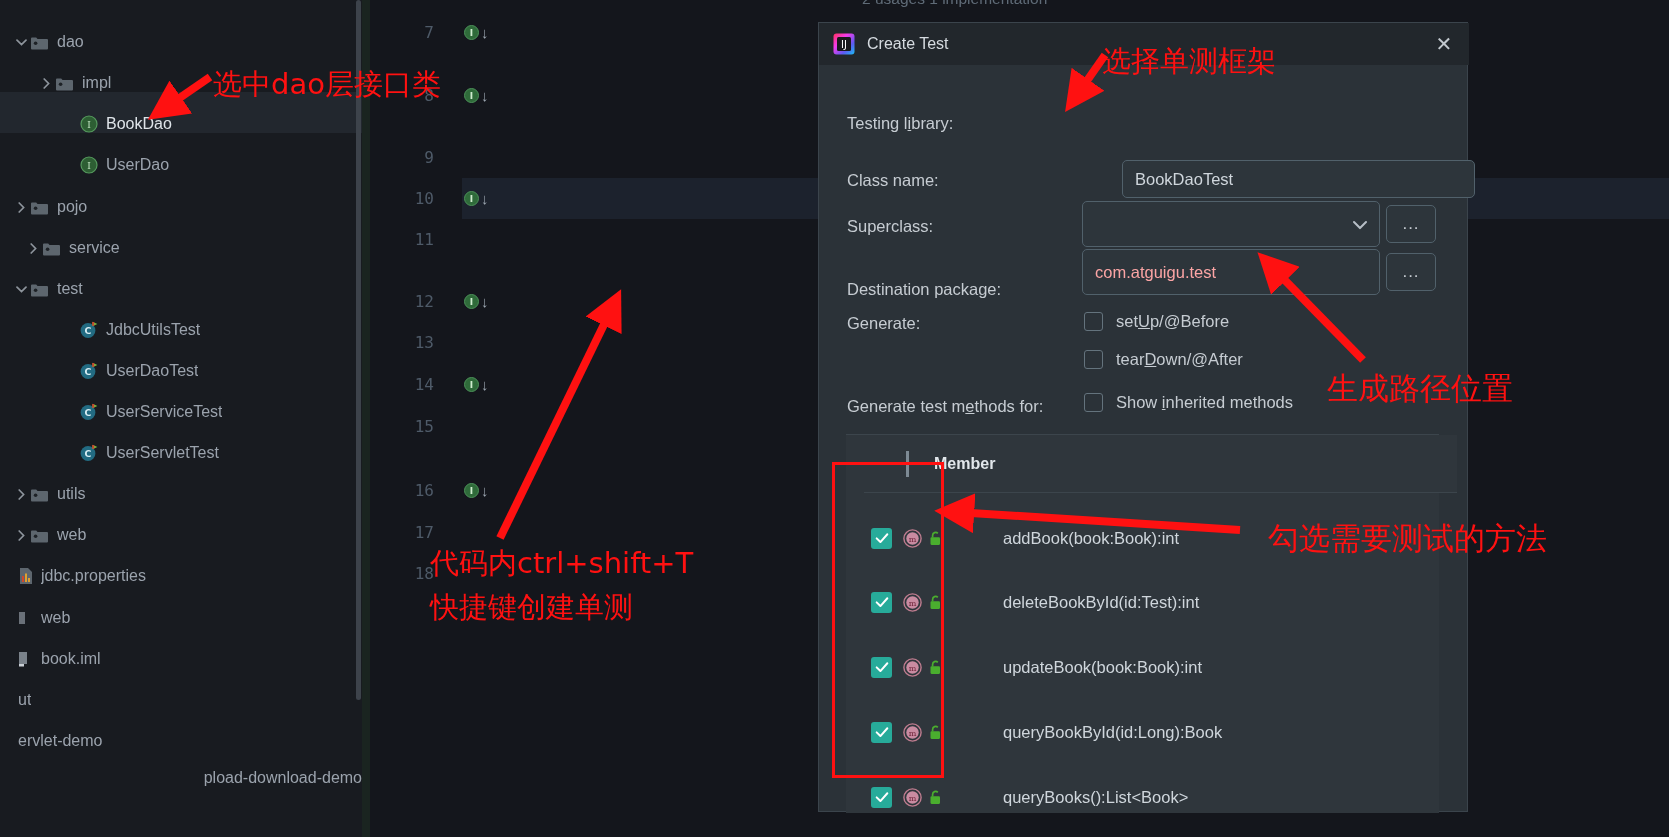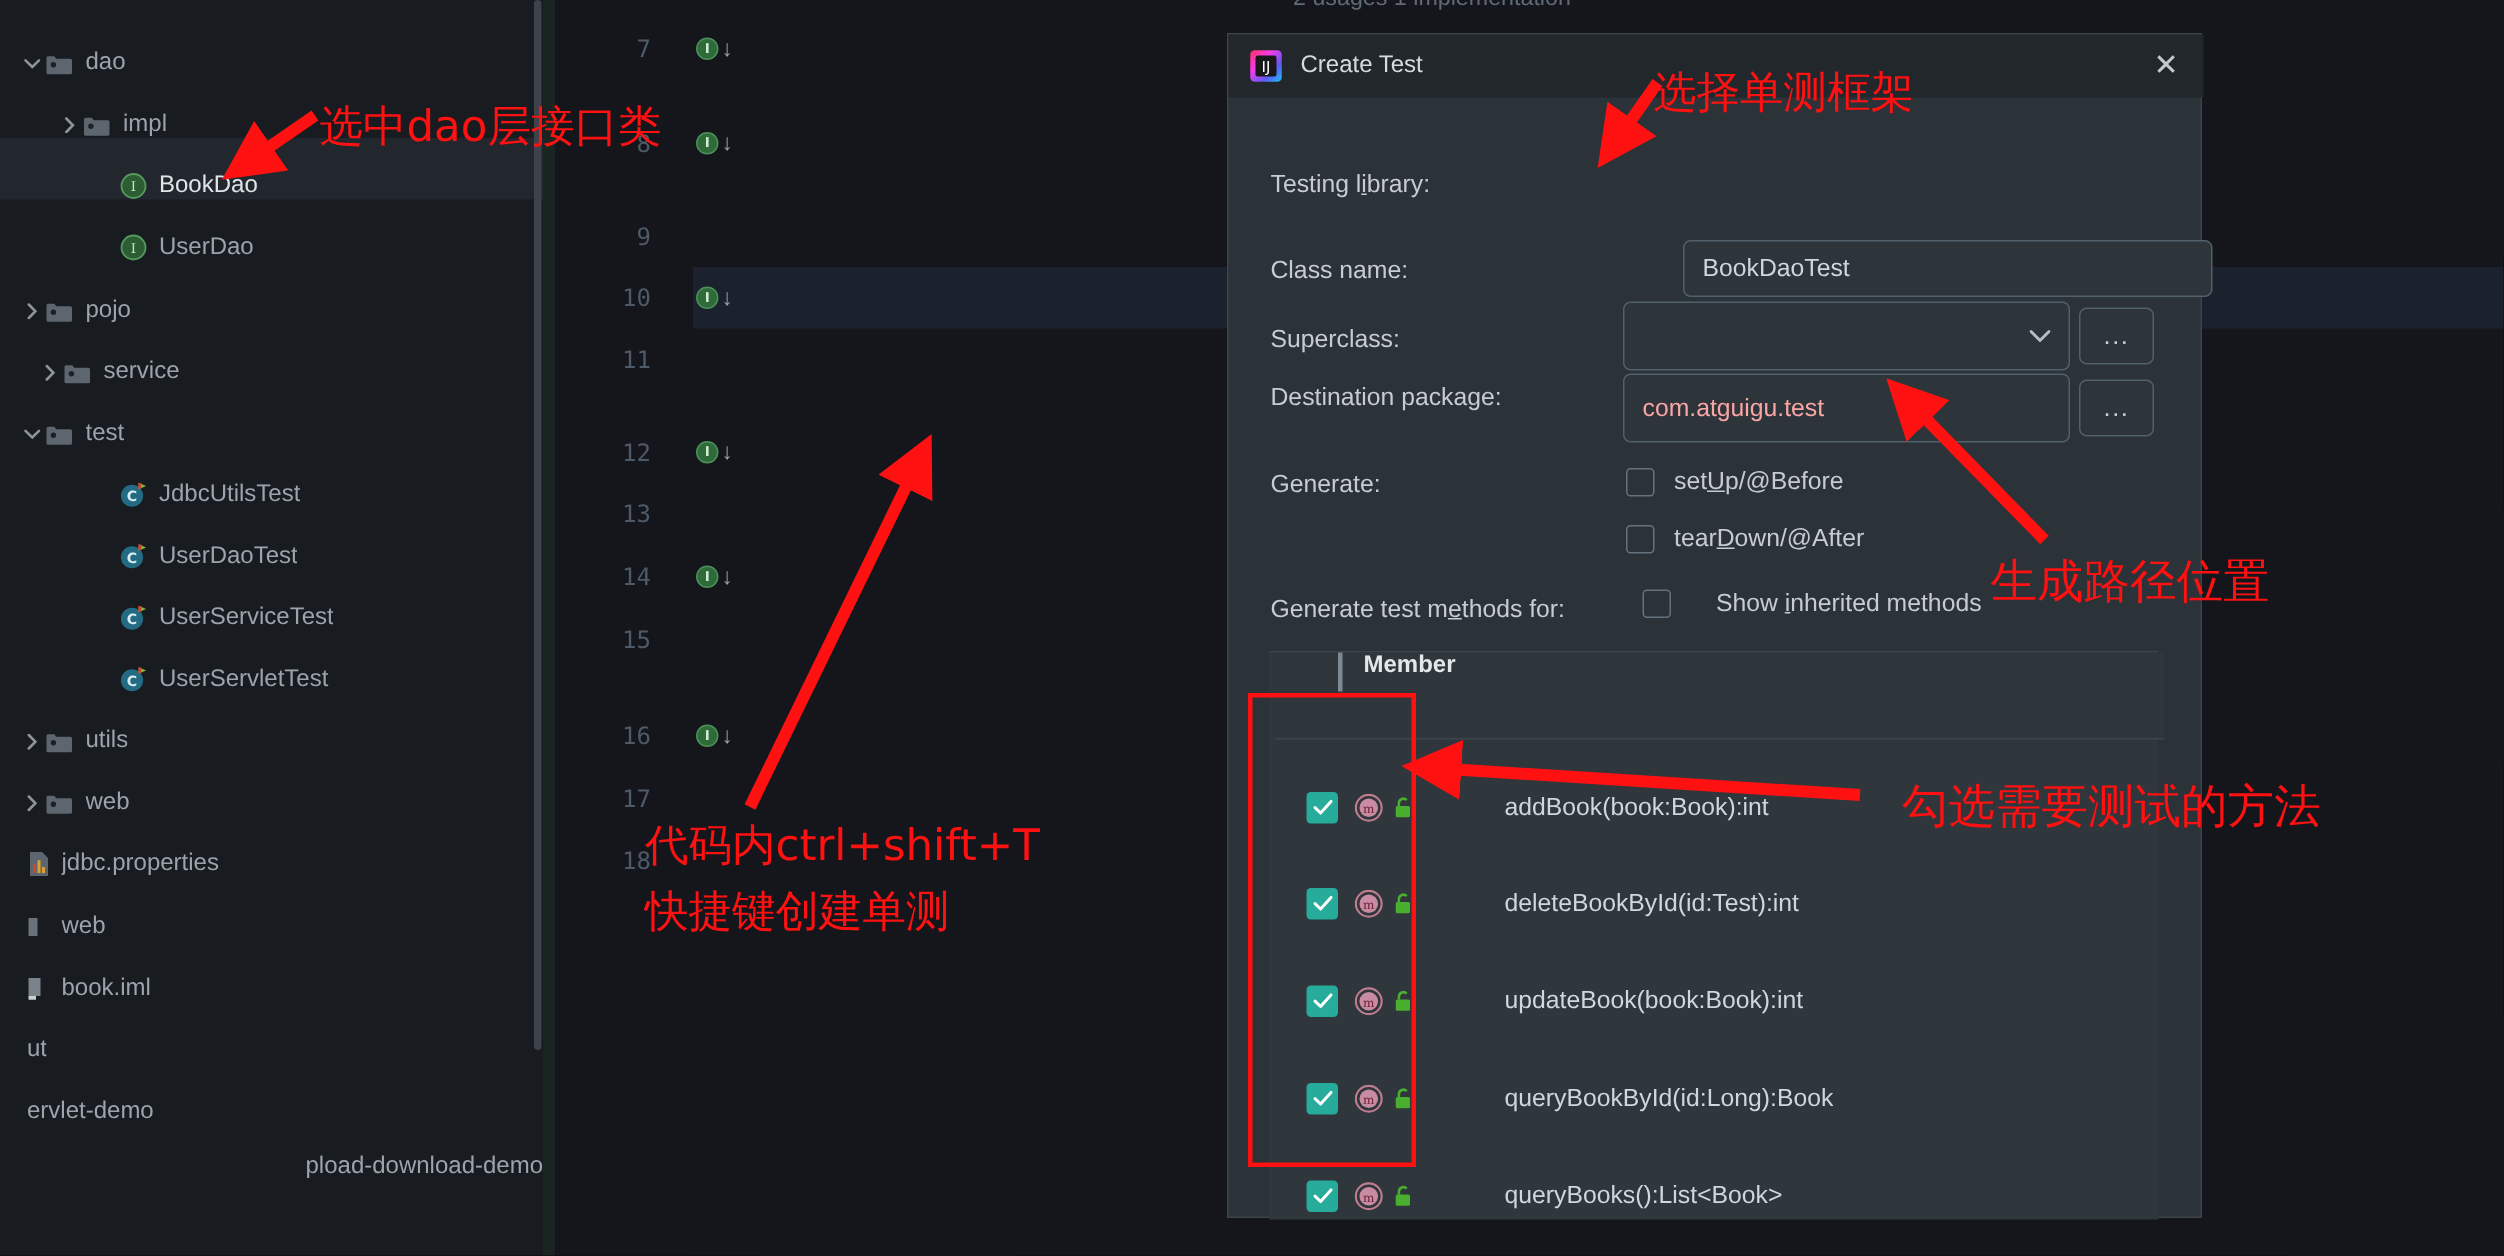--- a/index.html
+++ b/index.html
@@ -131,23 +131,24 @@
   }
   .cbox-label { font-size: 16.5px; color: #c6ccd2; margin-left: 13px; white-space: nowrap; }
   .uline { text-decoration: underline; }
 
   
   .member-table {
     position: absolute; left: 27px; top: 369px; width: 593px; height: 379px;
     background: #2f363c; border-top: 1px solid #3c454c;
   }
   .member-head {
-    position: absolute; left: 4px; top: 0; width: 593px; height: 58px;
-    background: #2f363c; display: flex; 
+    position: absolute; left: 18px; top: 0; width: 593px; height: 58px;
+    background: #2f363c; display: flex; align-items: center;
     border-bottom: 1px solid #3c454c;
+    gap: 11px;
   }
   .member-head-bar { width: 3px; height: 26px; background: #7d8a94; margin-left: 42px; }
   .member-head-label { font-size: 16px; color: #e2e7eb; font-weight: bold; margin-left: 14px; }
   .member-row {
     position: absolute; left: 0; width: 593px; height: 64.5px;
     display: flex; align-items: center;
   }
   .mcheck {
     width: 21px; height: 21px; border-radius: 3px; background: #27ab9a;
     flex: none; margin-left: 25px;
@@ -459,21 +460,21 @@
       <div class="finput" style="left:263px; top:136px; width:298px; height:46px;">
         <span></span>
         <span class="combo-arrow">
           <svg width="14" height="9" viewBox="0 0 14 9">
               <path d="M1 1.5 L7 7.5 L13 1.5" stroke="#b6bec6" stroke-width="2" fill="none" stroke-linecap="round"></path>
             </svg>
         </span>
       </div>
       <div class="ellipsis-btn" style="left:567px; top:140px; width:50px; height:38px;">...</div>
 
-      <div class="frow" style="left:28px; top:188px; height:24px;text-align:right;">
+      <div class="frow" style="left:28px; top:212px; height:24px;text-align:right;">
         <span class="flabel">Destination package:</span>
       </div>
       <div class="finput amber" style="left:263px; top:184px; width:298px; height:46px;">
         <span>com.atguigu.test</span>
       </div>
       <div class="ellipsis-btn" style="left:567px; top:188px; width:50px; height:38px;">...</div>
 
       <div class="frow" style="left:28px; top:246px; height:24px;">
         <span class="flabel">Generate:</span>
       </div>
@@ -482,21 +483,21 @@
         <span class="cbox-label">set<span class="uline">U</span>p/@Before</span>
       </div>
       <div class="frow" style="left:265px; top:285px;">
         <span class="cbox"></span>
         <span class="cbox-label">tear<span class="uline">D</span>own/@After</span>
       </div>
 
       <div class="frow" style="left:28px; top:329px; height:24px;">
         <span class="flabel">Generate test m<span class="uline">e</span>thods for:</span>
       </div>
-      <div class="frow" style="left:276px; top:328px;gap:17px;">
+      <div class="frow" style="left:265px; top:328px;">
         <span class="cbox"></span>
         <span class="cbox-label">Show <span class="uline">i</span>nherited methods</span>
       </div>
 
       <div class="member-table">
         <div class="member-head">
           <div class="member-head-bar"></div>
           <span class="member-head-label">Member</span>
         </div>
         <div id="member-rows">

